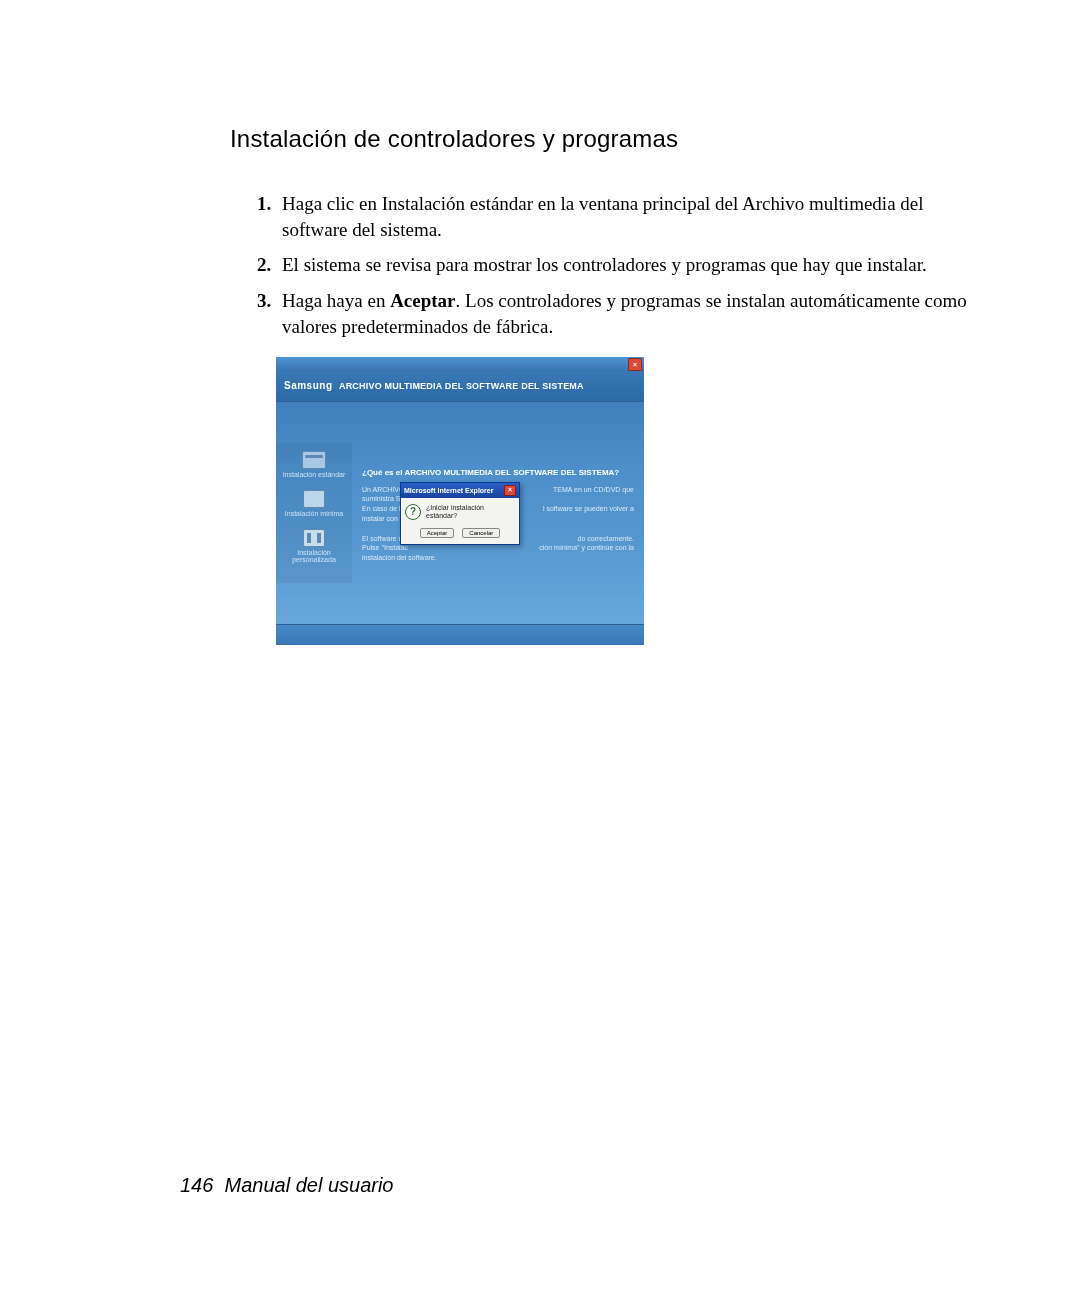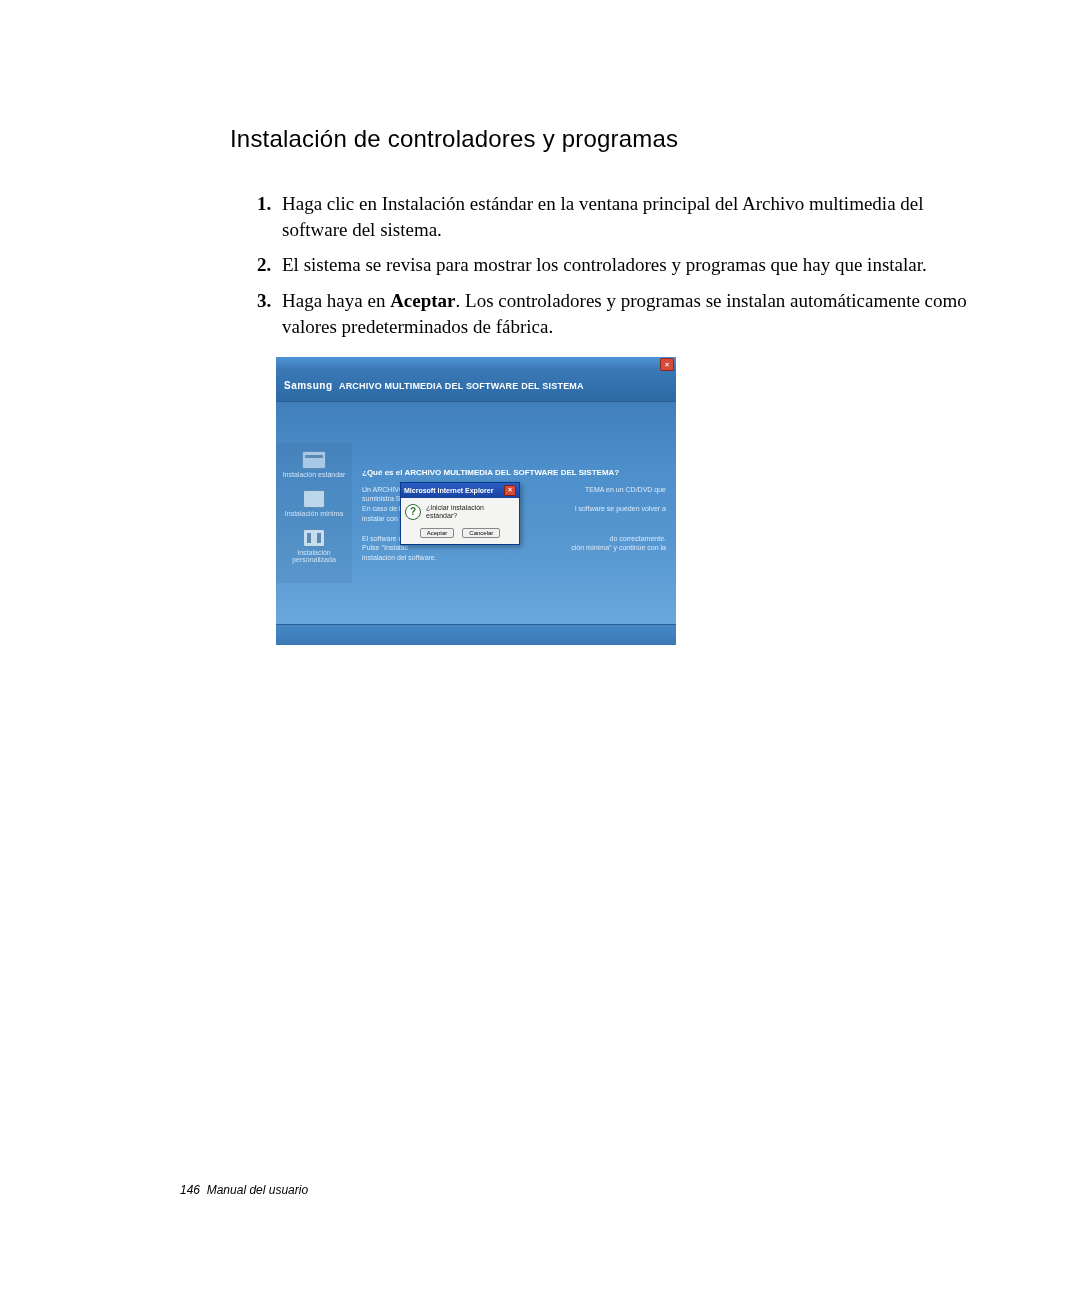--- a/index.html
+++ b/index.html
@@ -37,21 +37,21 @@
   }
   ol.steps > li::marker {
     font-weight: bold;
     font-family: "Times New Roman", Times, serif;
   }
   .bold { font-weight: bold; }
   .screenshot-wrap {
     margin: 18px 0 18px 46px;
   }
   .installer {
-    width: 400px;
+    width: 368px;
     background: #3b7bb8;
     position: relative;
     font-family: Arial, sans-serif;
     color: #fff;
     box-shadow: 0 0 0 1px #2a578a inset;
   }
   .installer-titlebar {
     height: 14px;
     background: linear-gradient(#4f95d6, #3a74b1);
     position: relative;
@@ -169,21 +169,21 @@
   .installer-footer{
     height: 20px;
     background: linear-gradient(#4688c6, #3a78b5);
     border-top: 1px solid #2b5e92;
   }
   .page-footer {
     position: absolute;
     left: 180px;
     bottom: 112px;
     font-style: italic;
-    font-size: 12px;
+    font-size: 20px;
     font-family: Arial, Helvetica, sans-serif;
     color: #000;
   }
 </style>
 </head>
 <body>
 
 <div class="page">
   <div class="heading">Instalación de controladores y programas</div>
 

